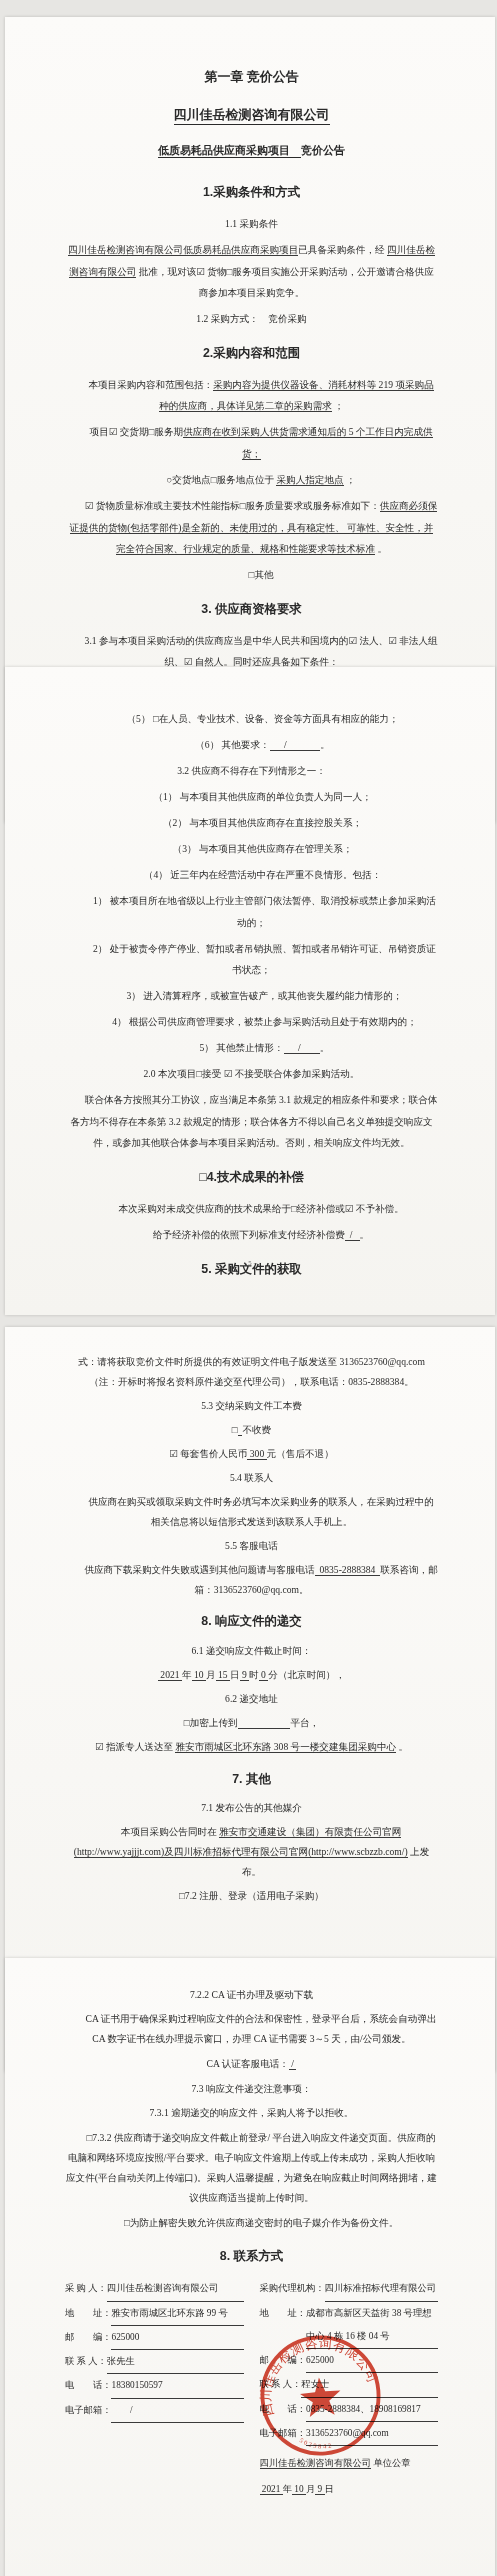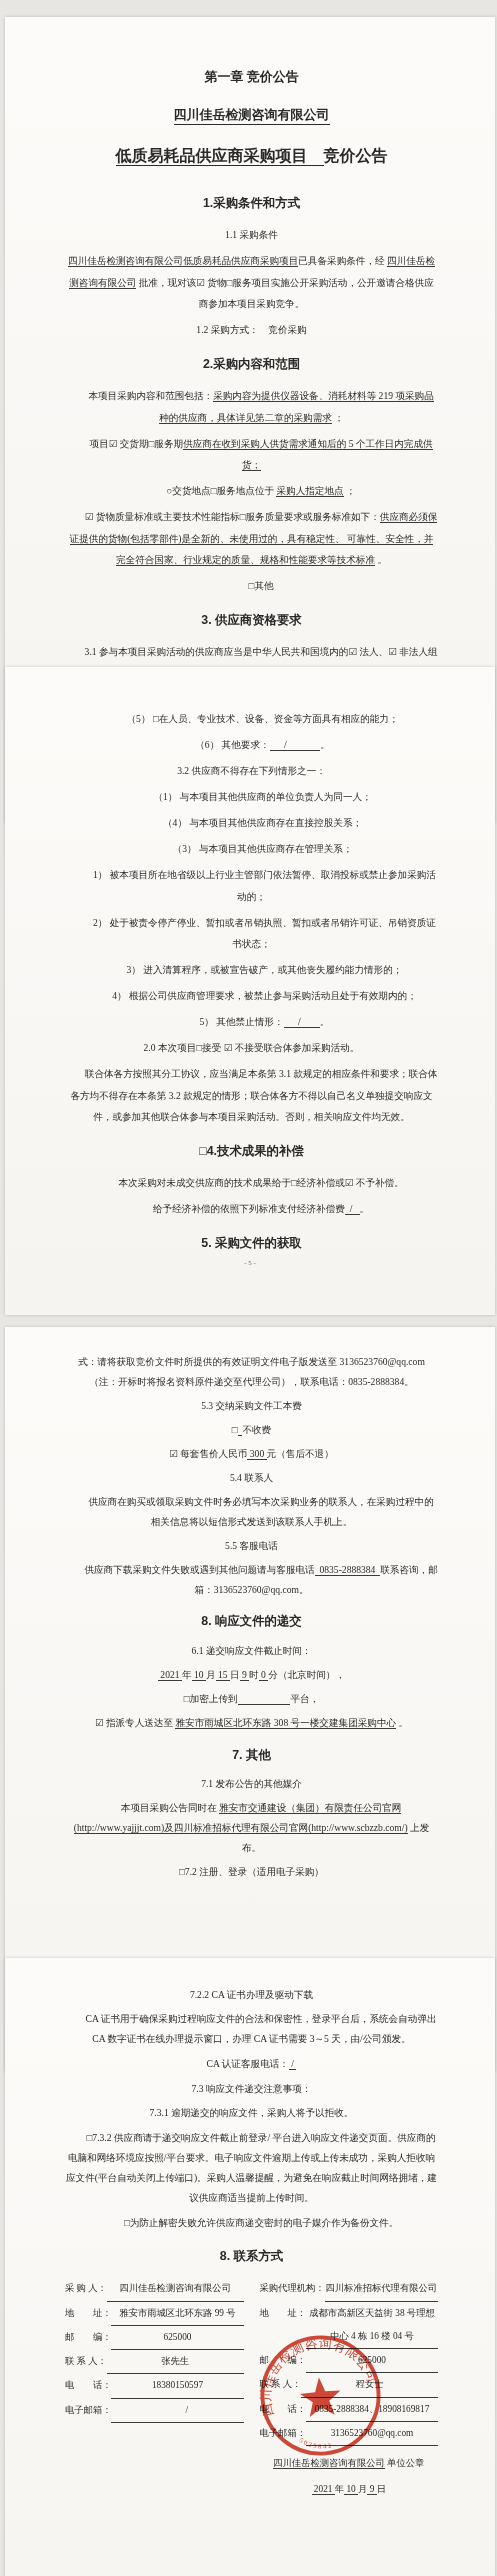--- a/index.html
+++ b/index.html
@@ -25,25 +25,25 @@
   p{margin:4.4px 0;text-align:center;}
   .ind{text-indent:2em;}
   .item{text-indent:2.3em;}
   .subitem{text-indent:2.7em;}
   .noind{text-indent:0;}
   .hsec{font-size:12.4px;font-weight:700;margin:10px 0 6.2px;text-indent:0;font-family:"Liberation Sans","DejaVu Sans",sans-serif;}
   .titleblock{text-align:center;padding-top:16px;margin-bottom:16px;}
   .t1{font-size:13px;font-weight:700;margin:0 0 8.7px;}
   .t2{font-size:13px;font-weight:700;margin:0 0 8.7px;}
   .t2 .u,.t3 .u{border-bottom:1.2px solid #2a2a2a;padding-bottom:1.2px;}
-  .t3{font-size:16px;font-weight:700;margin:0;}
+  .t3{font-size:11px;font-weight:700;margin:0;}
   .u{border-bottom:0.6px solid #3a3a3a;}
   .pfooter{position:absolute;bottom:49px;left:0;right:0;text-align:center;font-size:6.8px;color:#666;}
   .contact{display:flex;gap:16px;margin-top:8.7px;font-size:9.3px;line-height:2.5;}
-  .ccol{flex:1;min-width:0;text-align:center;}
+  .ccol{flex:1;min-width:0;}
   .crow{display:flex;align-items:baseline;}
   .clabel{white-space:nowrap;}
   .cval{flex:1;min-width:0;}
   .sealline{margin-top:6.2px;}
   .dateline{margin-top:2.5px;font-family:Liberation Serif, serif;}
   .stamp{
     position:absolute;left:251px;top:373px;width:129px;height:129px;
     mix-blend-mode:multiply;opacity:.92;transform:rotate(-5deg);
     pointer-events:none;
   }
@@ -73,22 +73,23 @@
 
   </div>
 </div>
 
 <div class="page" id="page2">
   <div class="inner" style="padding-top:37px;">
     <p class="item">（5） □在人员、专业技术、设备、资金等方面具有相应的能力；</p>
     <p class="item"><span>（6） 其他要求：</span><span class="u">&nbsp;&nbsp;&nbsp;&nbsp;&nbsp;&nbsp;/&nbsp;&nbsp;&nbsp;&nbsp;&nbsp;&nbsp;&nbsp;&nbsp;&nbsp;&nbsp;&nbsp;&nbsp;&nbsp;&nbsp;</span><span>。</span></p>
     <p class="noind">3.2 供应商不得存在下列情形之一：</p>
     <p class="item">（1） 与本项目其他供应商的单位负责人为同一人；</p>
-    <p class="item">（4） 与本项目其他供应商存在直接控股关系；</p>
+    <p class="item">（2） 与本项目其他供应商存在直接控股关系；</p>
     <p class="item">（3） 与本项目其他供应商存在管理关系；</p>
+    <p class="item">（4） 近三年内在经营活动中存在严重不良情形。包括：</p>
     <p class="subitem">1） 被本项目所在地省级以上行业主管部门依法暂停、取消投标或禁止参加采购活动的；</p>
     <p class="subitem">2） 处于被责令停产停业、暂扣或者吊销执照、暂扣或者吊销许可证、吊销资质证书状态；</p>
     <p class="subitem">3） 进入清算程序，或被宣告破产，或其他丧失履约能力情形的；</p>
     <p class="subitem">4） 根据公司供应商管理要求，被禁止参与采购活动且处于有效期内的；</p>
     <p class="subitem"><span>5） 其他禁止情形：</span><span class="u">&nbsp;&nbsp;&nbsp;&nbsp;&nbsp;&nbsp;/&nbsp;&nbsp;&nbsp;&nbsp;&nbsp;&nbsp;&nbsp;&nbsp;</span><span>。</span></p>
     <p class="noind">2.0 本次项目□接受 ☑ 不接受联合体参加采购活动。</p>
     <p class="ind">联合体各方按照其分工协议，应当满足本条第 3.1 款规定的相应条件和要求；联合体各方均不得存在本条第 3.2 款规定的情形；联合体各方不得以自己名义单独提交响应文件，或参加其他联合体参与本项目采购活动。否则，相关响应文件均无效。</p>
     <p class="hsec">□4.技术成果的补偿</p>
     <p class="ind">本次采购对未成交供应商的技术成果给于□经济补偿或☑ 不予补偿。</p>
     <p class="ind"><span>给予经济补偿的依照下列标准支付经济补偿费</span><span class="u">&nbsp;&nbsp;/&nbsp;&nbsp;&nbsp;</span><span>。</span></p>
@@ -104,20 +105,21 @@
     <p class="noind">5.3 交纳采购文件工本费</p>
     <p class="noind"><span>□</span><span class="u">&nbsp;&nbsp;</span><span>不收费</span></p>
     <p class="noind"><span>☑ 每套售价人民币</span><span class="u">&nbsp;300&nbsp;</span><span>元（售后不退）</span></p>
     <p class="noind">5.4 联系人</p>
     <p class="ind">供应商在购买或领取采购文件时务必填写本次采购业务的联系人，在采购过程中的相关信息将以短信形式发送到该联系人手机上。</p>
     <p class="noind">5.5 客服电话</p>
     <p class="ind"><span>供应商下载采购文件失败或遇到其他问题请与客服电话</span><span class="u">&nbsp;&nbsp;0835-2888384&nbsp;&nbsp;</span><span>联系咨询，邮箱：3136523760@qq.com。</span></p>
     <p class="hsec">8. 响应文件的递交</p>
     <p class="noind">6.1 递交响应文件截止时间：</p>
     <p class="noind"><span class="u">&nbsp;2021&nbsp;</span><span>年</span><span class="u">&nbsp;10&nbsp;</span><span>月</span><span class="u">&nbsp;15&nbsp;</span><span>日</span><span class="u">&nbsp;9&nbsp;</span><span>时</span><span class="u">&nbsp;0&nbsp;</span><span>分（北京时间），</span></p>
+    <p class="noind">6.2 递交地址</p>
     <p class="noind"><span>□加密上传到</span><span class="u">&nbsp;&nbsp;&nbsp;&nbsp;&nbsp;&nbsp;&nbsp;&nbsp;&nbsp;&nbsp;&nbsp;&nbsp;&nbsp;&nbsp;&nbsp;&nbsp;&nbsp;&nbsp;&nbsp;&nbsp;&nbsp;&nbsp;</span><span>平台，</span></p>
     <p class="noind"><span>☑ 指派专人送达至 </span><span class="u">雅安市雨城区北环东路 308 号一楼交建集团采购中心</span><span> 。</span></p>
     <p class="hsec">7. 其他</p>
     <p class="noind">7.1 发布公告的其他媒介</p>
     <p class="ind"><span>本项目采购公告同时在 </span><span class="u">雅安市交通建设（集团）有限责任公司官网(http://www.yajjjt.com)及四川标准招标代理有限公司官网(http://www.scbzzb.com/)</span><span> 上发布。</span></p>
     <p class="noind">□7.2 注册、登录（适用电子采购）</p>
 
   </div>
 </div>
 

